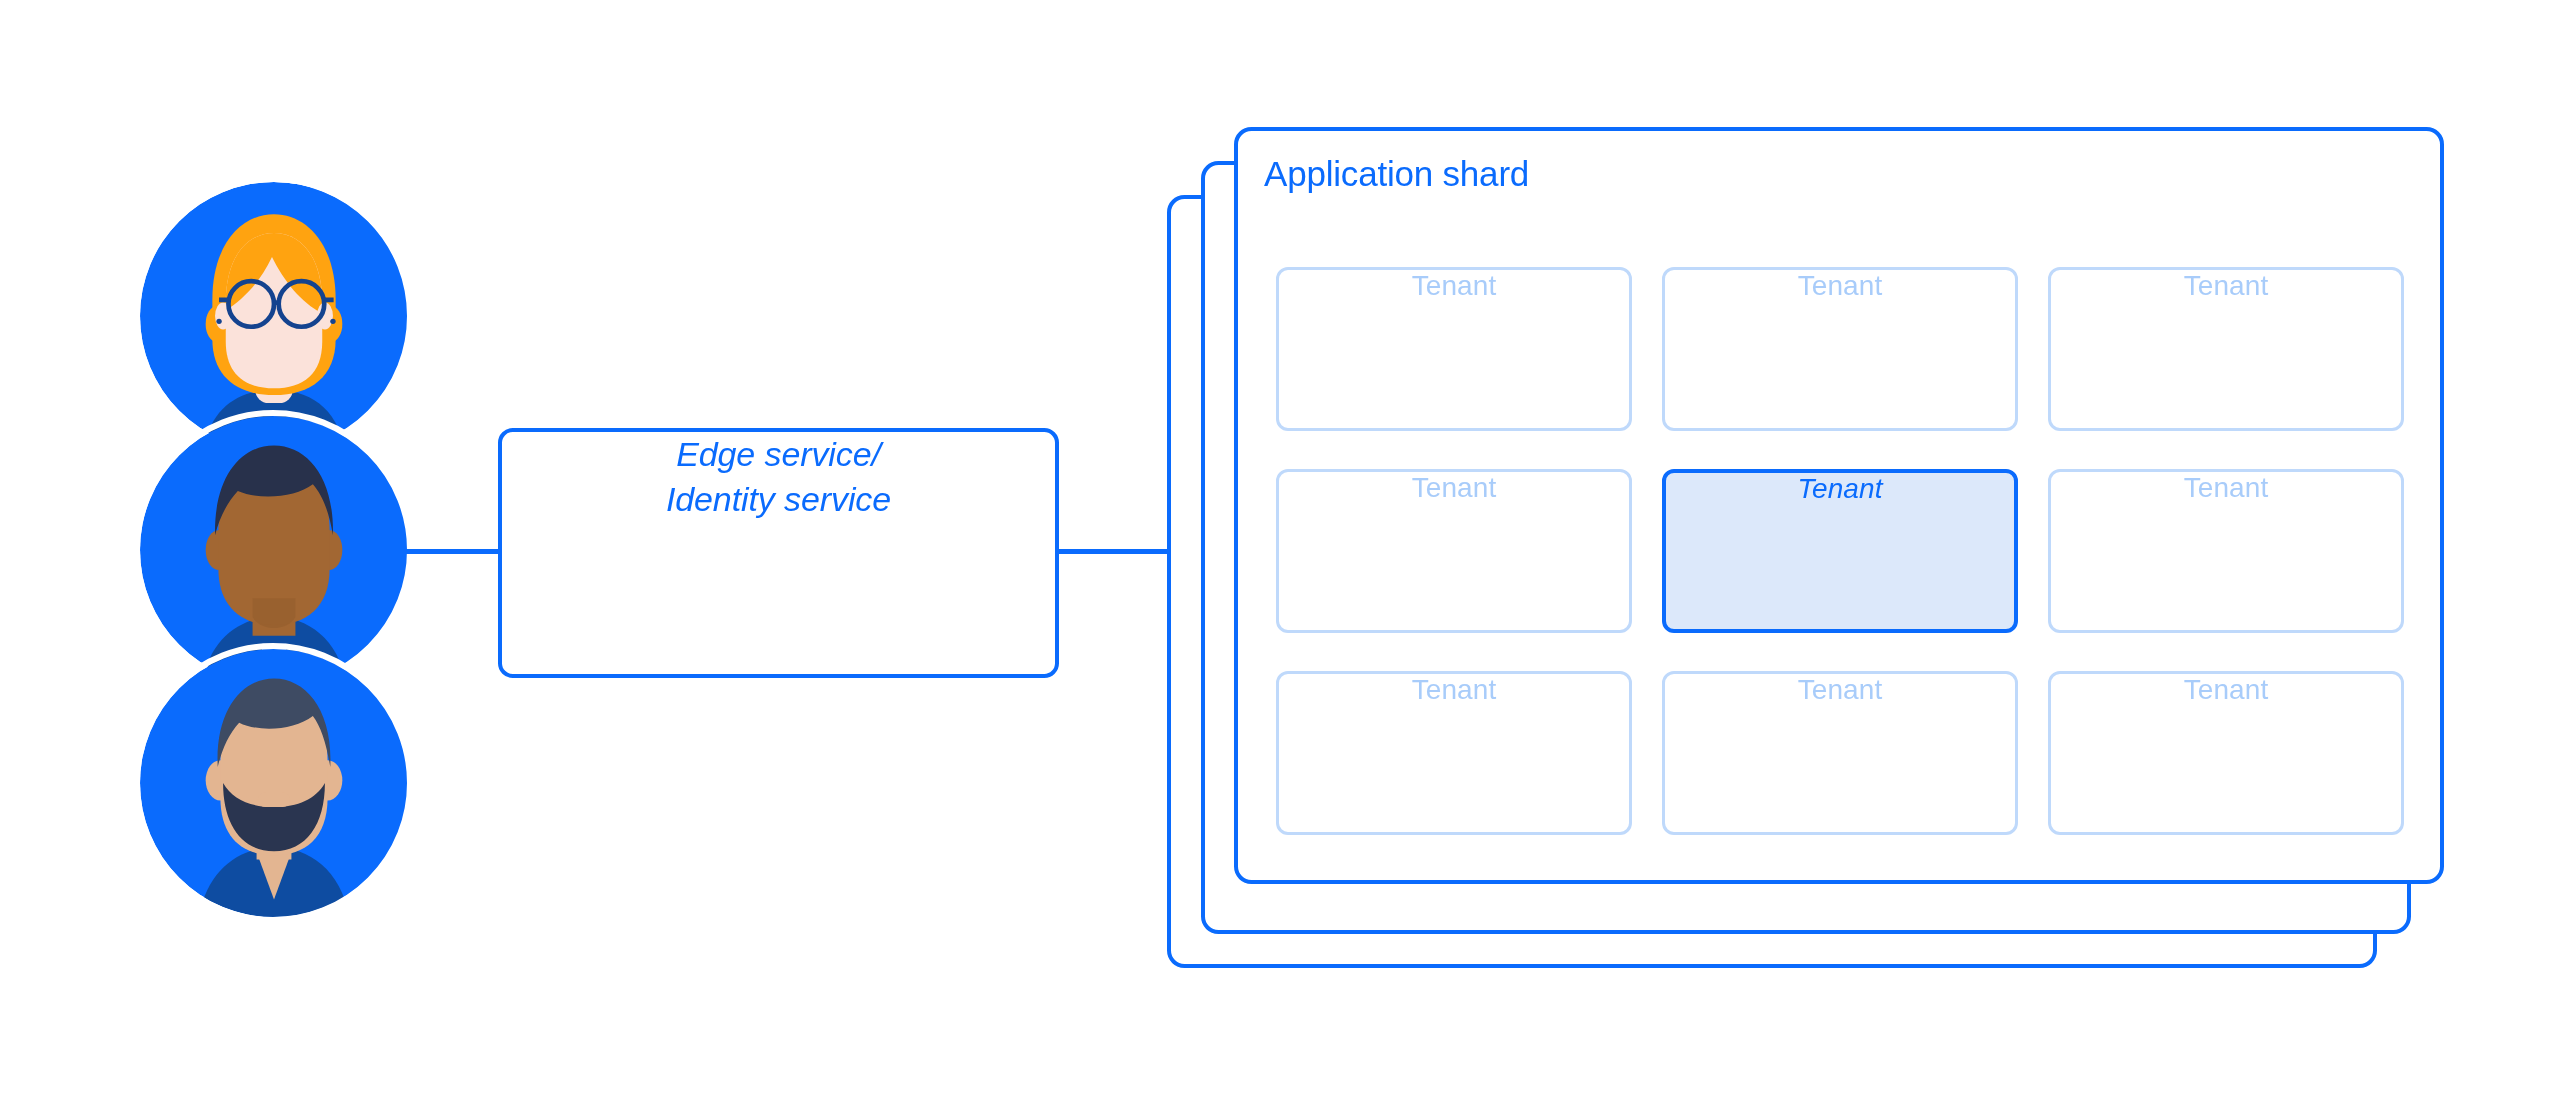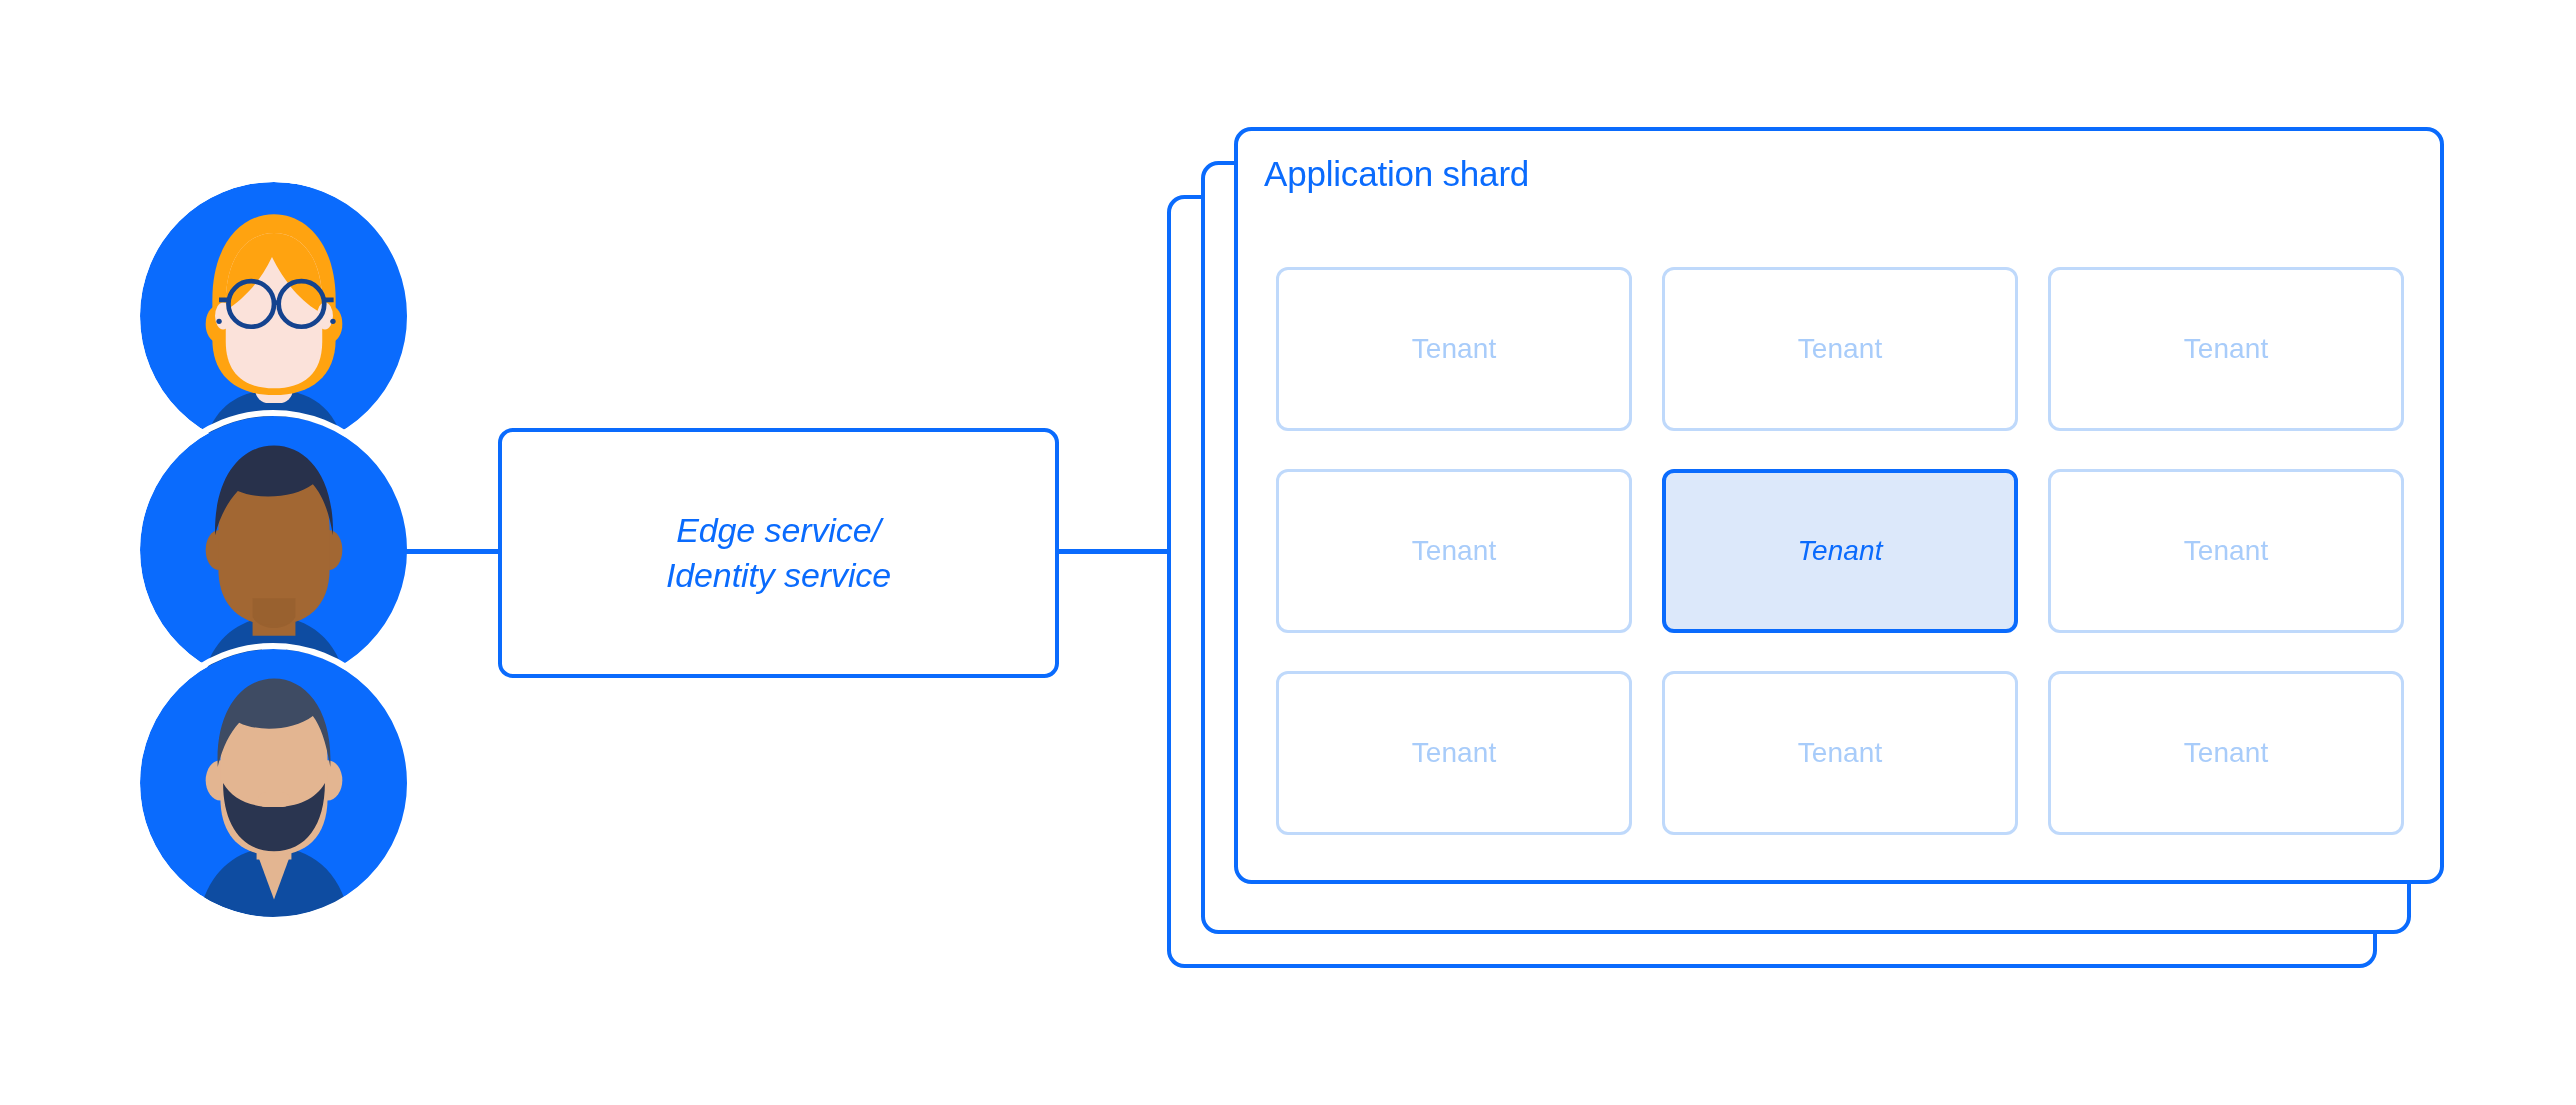--- a/index.html
+++ b/index.html
@@ -65,21 +65,21 @@
     position: absolute;
     left: 498px;
     top: 428px;
     width: 561px;
     height: 250px;
     box-sizing: border-box;
     border: 4.7px solid #0A6BFD;
     border-radius: 14.8px;
     background: #ffffff;
     display: flex;
-    align-items: center;
+    align-items: flex-start;
     justify-content: center;
     z-index: 4;
   }
   #edge-box-label {
     color: #0A6BFD;
     font-style: italic;
     font-size: 34px;
     line-height: 1.32;
     text-align: center;
     white-space: pre-line;
@@ -121,21 +121,20 @@
     column-gap: 30px;
     row-gap: 38px;
     z-index: 5;
   }
   .tenant {
     box-sizing: border-box;
     border: 3.4px solid #BFD9FB;
     border-radius: 12px;
     background: #ffffff;
     display: flex;
-    align-items: center;
     justify-content: center;
   }
   .tenant-label {
     color: #A8CCFA;
     font-size: 28px;
     font-style: normal;
     letter-spacing: 0.1px;
   }
   .tenant.is-active {
     border: 4.7px solid #0A6BFD;

